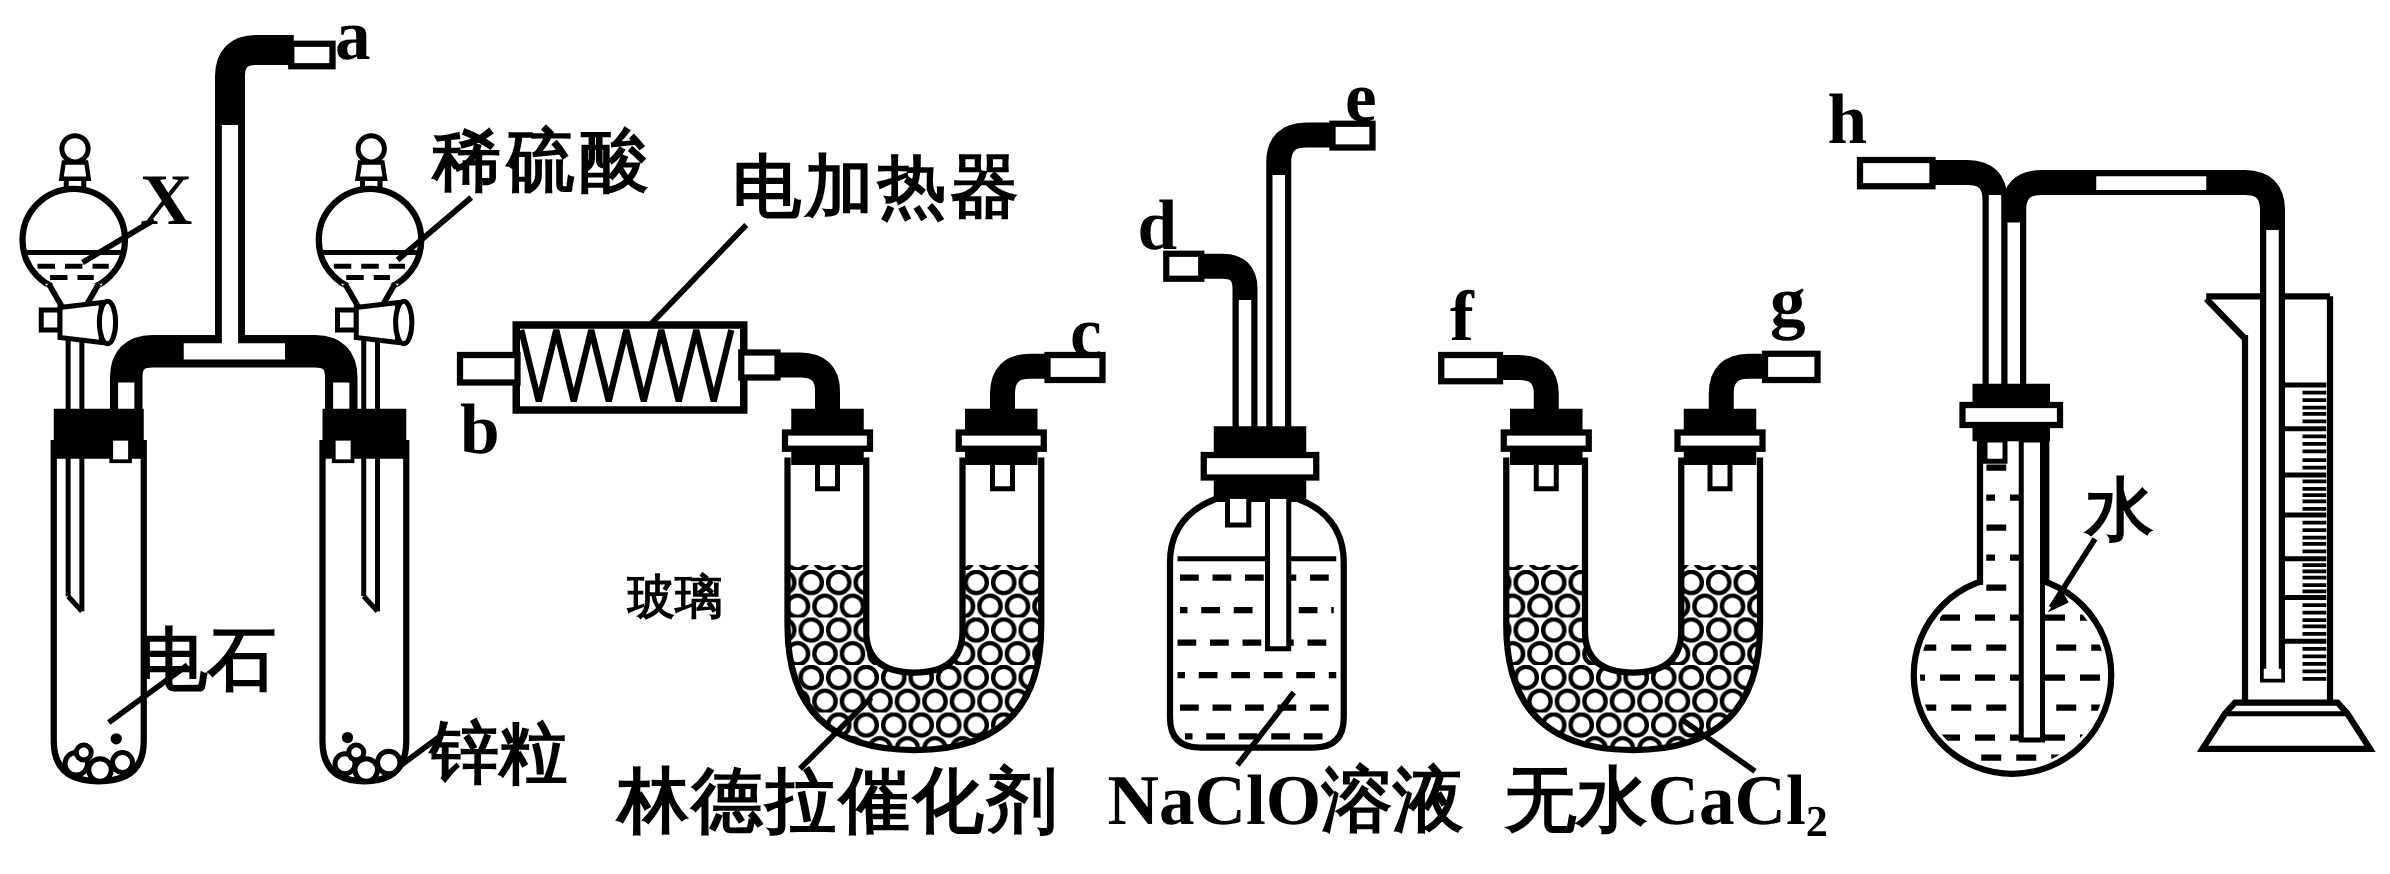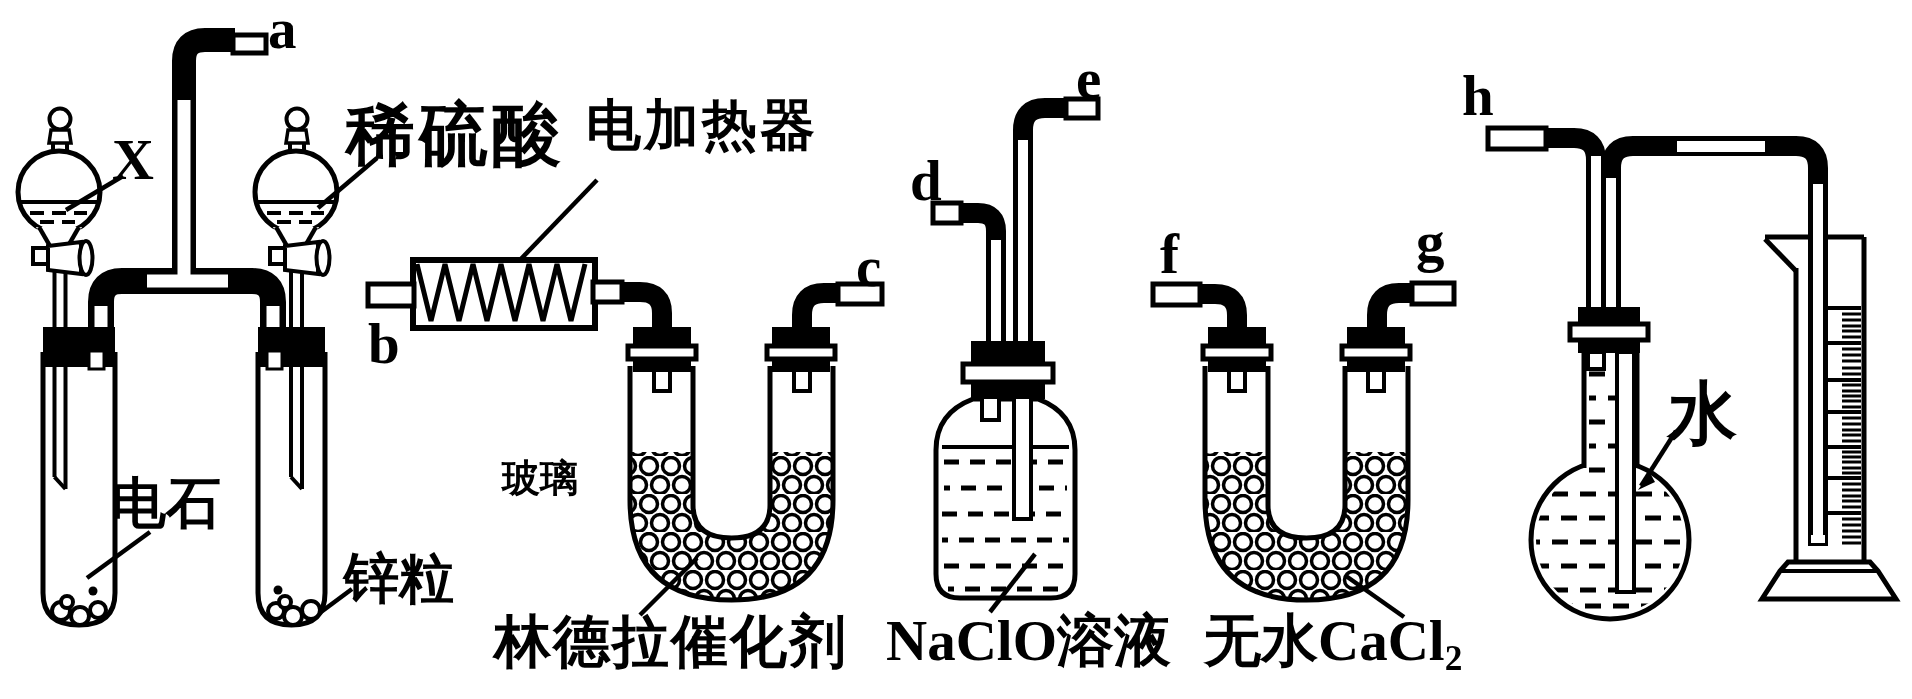--- a/index.html
+++ b/index.html
@@ -1,22 +1,22 @@
 <!DOCTYPE html>
 <html><head>
 <meta charset="utf-8">
 <style>
   html,body{margin:0;padding:0;background:#fff;}
   .canvas{position:relative;width:1912px;height:699px;background:#fff;overflow:hidden;}
   .canvas svg{position:absolute;left:0;top:0;}
   .lbl{position:absolute;font-family:"Liberation Serif","DejaVu Serif",serif;
        font-weight:700;color:#000;line-height:1;white-space:nowrap;}
   .port{font-size:57px;}
-  .cjk56{font-size:69px;}
-  .cjk55{font-size:55px;}
+  .cjk56{font-size:55px;}
+  .cjk55{font-size:55px;margin-top:24px;}
   .cjk54{font-size:38px;}
   .cjk57{font-size:57px;}
   .xlbl{font-size:58px;}
   .sub{font-size:0.62em;position:relative;top:0.28em;}
 </style>
 </head>
 <body>
 
 <div class="canvas">
 <svg width="1912" height="699" viewBox="0 0 1912 699">

